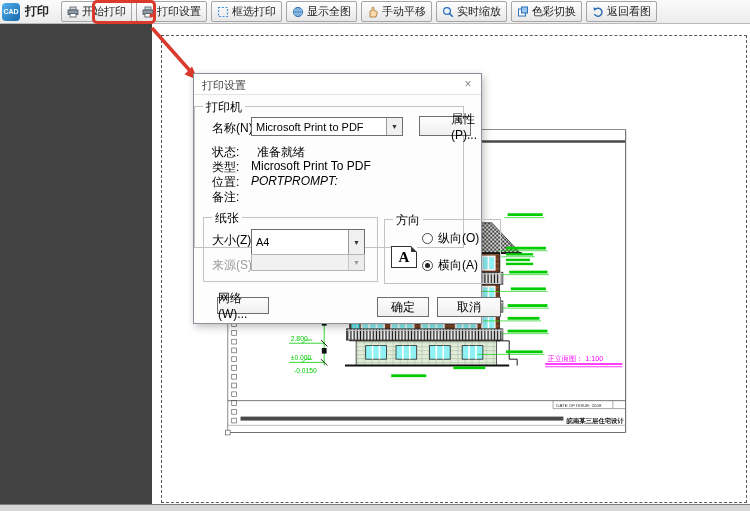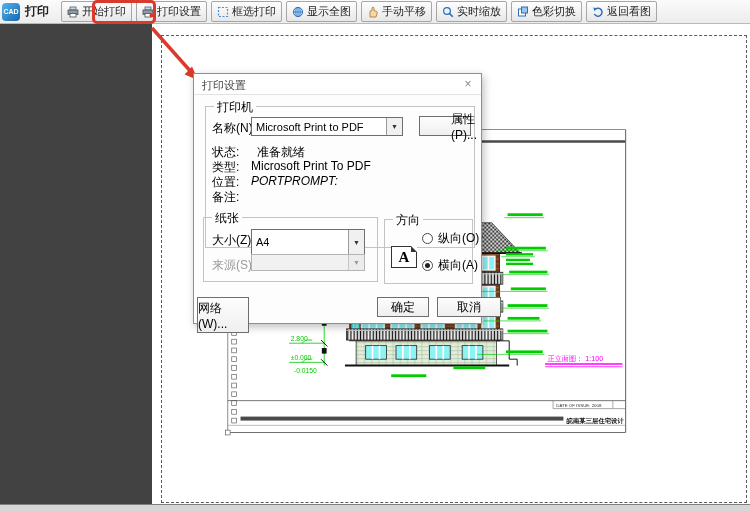--- a/index.html
+++ b/index.html
@@ -420,21 +420,21 @@
     <line x1="12" y1="6" x2="52" y2="51" stroke="#d93a2b" stroke-width="3.4"></line>
     <polygon points="58,58 44.5,52.5 52,44.5" fill="#d93a2b"></polygon>
   </svg>
 
   <div class="dialog">
     <div class="dlg-title">
       <span class="dlg-title-text">打印设置</span>
       <span class="dlg-close">×</span>
     </div>
 
-    <div class="group" style="left:11px;top:32px;width:268px;height:140px;">
+    <div class="group" style="left:0;top:32px;width:268px;height:140px;">
       <span class="group-label">打印机</span>
     </div>
     <span class="lbl" style="left:18px;top:46px;">名称(N):</span>
     <div class="combo" style="left:57px;top:43px;width:152px;height:19px;">
       <span class="ctext">Microsoft Print to PDF</span>
       <span class="carrow">▼</span>
     </div>
     <div class="btn" style="left:225px;top:42px;width:52px;height:20px;padding-left:38px;">属性(P)...</div>
 
     <span class="lbl" style="left:18px;top:70px;">状态:</span>
@@ -453,36 +453,36 @@
     <div class="combo" style="left:57px;top:155px;width:114px;height:26px;">
       <span class="ctext">A4</span>
       <span class="carrow">▼</span>
     </div>
     <span class="lbl grey" style="left:18px;top:183px;">来源(S):</span>
     <div class="combo disabled" style="left:57px;top:180px;width:114px;height:17px;">
       <span class="ctext"></span>
       <span class="carrow">▼</span>
     </div>
 
-    <div class="group" style="left:190px;top:145px;width:87px;height:63px;">
+    <div class="group" style="left:190px;top:145px;width:87px;height:63px;padding-left:28px;">
       <span class="group-label">方向</span>
     </div>
     <div class="orient-icon">
       <span>A</span>
       <span class="fold"></span>
     </div>
     <div class="radio-row" style="left:228px;top:156px;">
       <span class="radio"></span>
       <span>纵向(O)</span>
     </div>
     <div class="radio-row" style="left:228px;top:183px;">
       <span class="radio">
           <span class="dot"></span>
         </span>
       <span>横向(A)</span>
     </div>
 
-    <div class="btn" style="left:3px;top:223px;width:52px;height:36px;">网络(W)...</div>
+    <div class="btn" style="left:23px;top:223px;width:52px;height:17px;">网络(W)...</div>
     <div class="btn" style="left:183px;top:223px;width:52px;height:20px;">确定</div>
     <div class="btn" style="left:243px;top:223px;width:64px;height:20px;">取消</div>
   </div>
 
 </div>
 
 </body></html>

